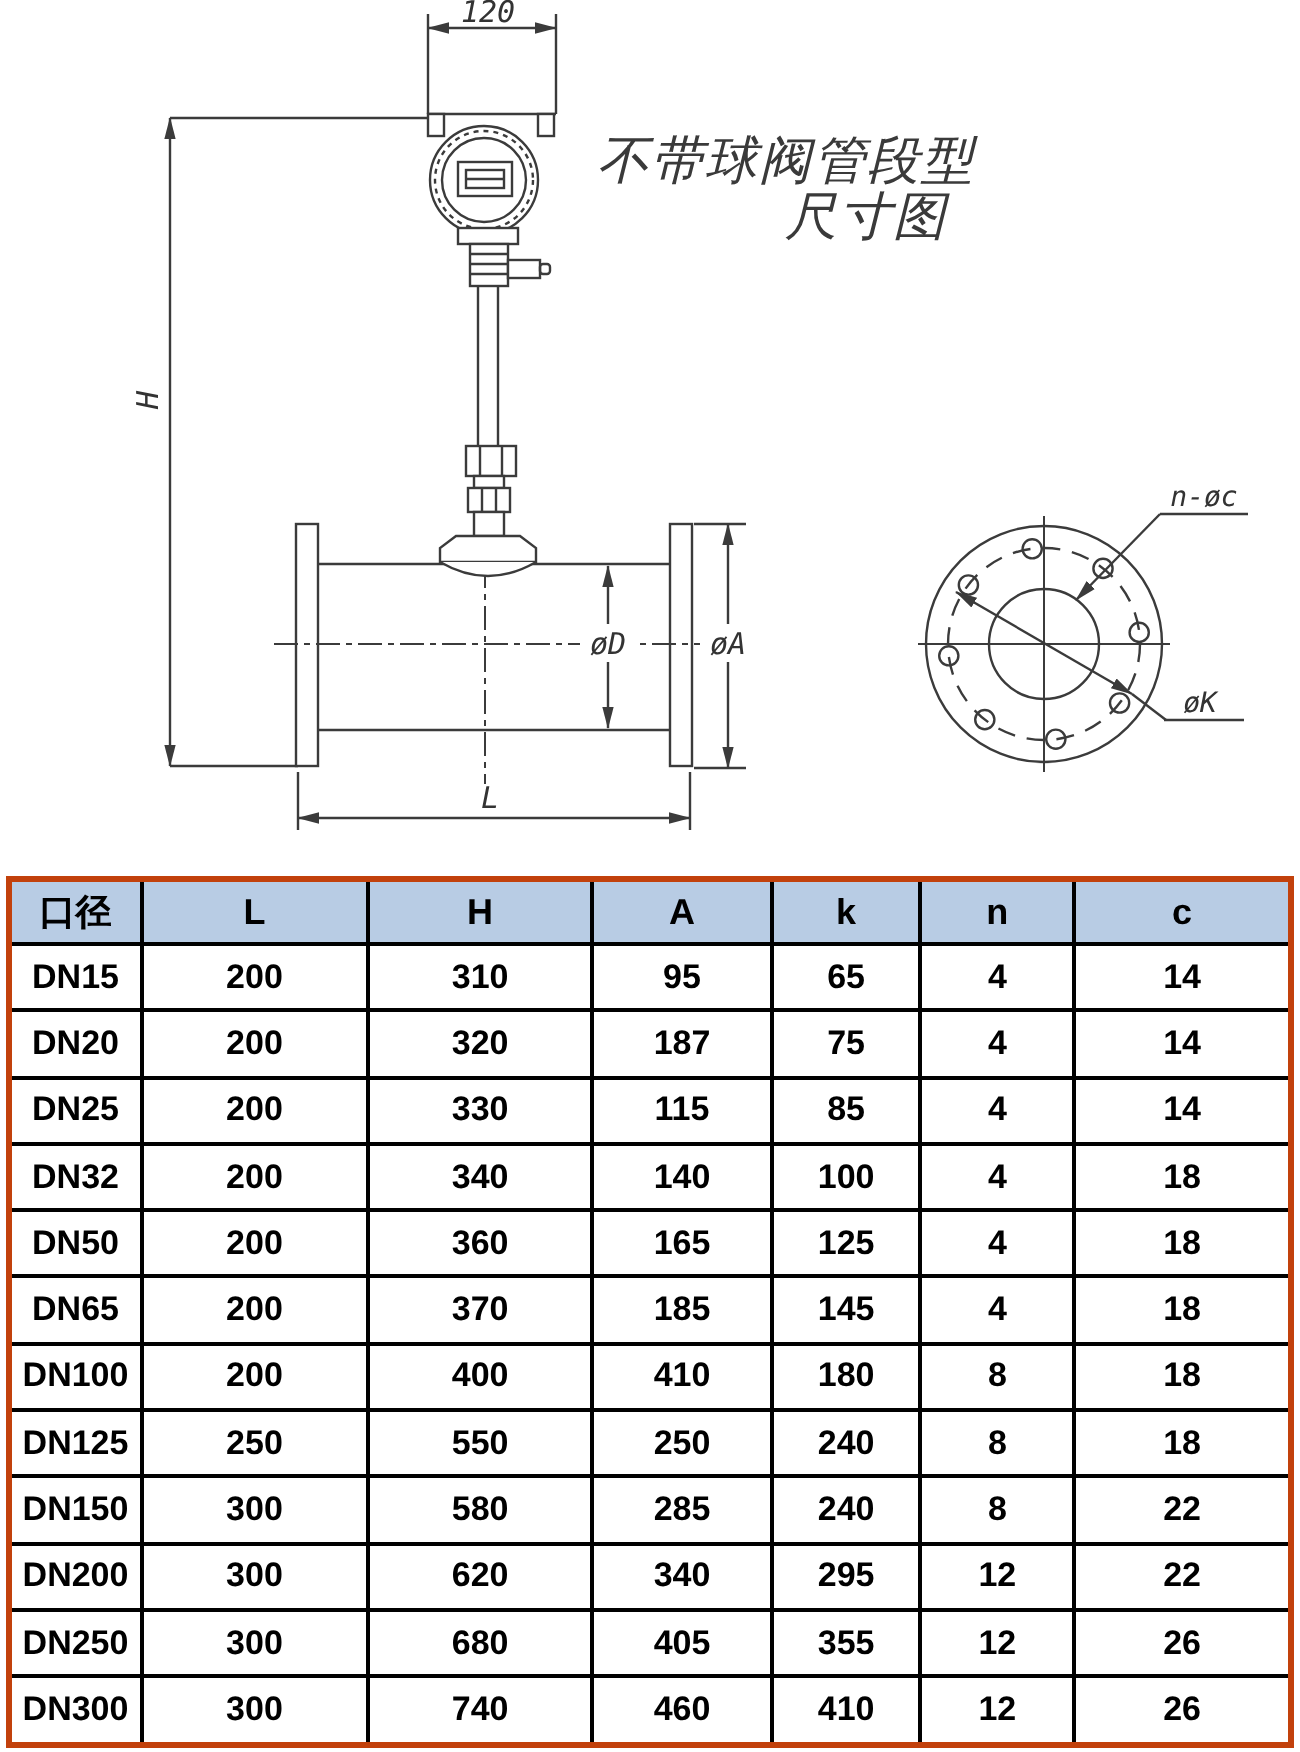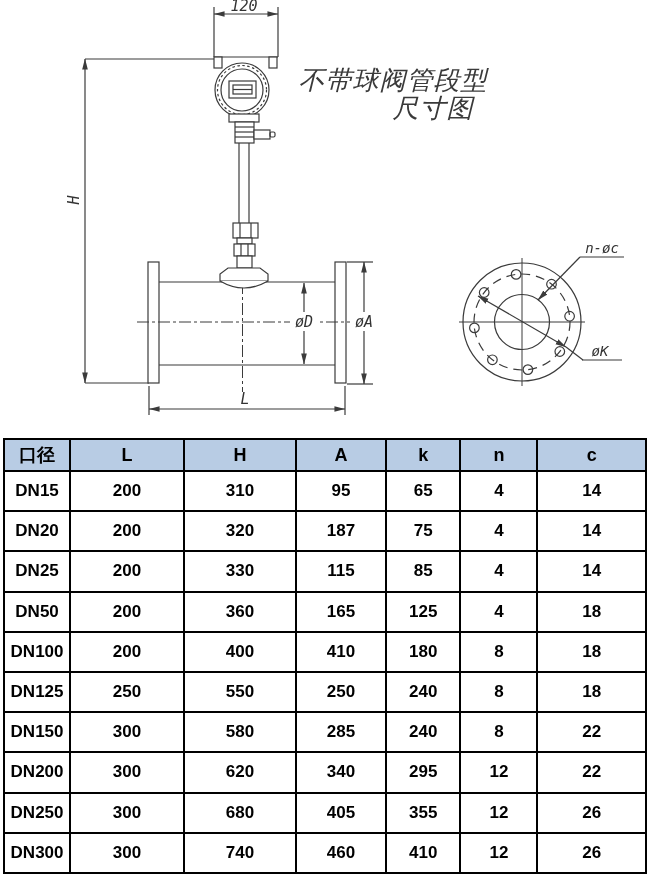--- a/index.html
+++ b/index.html
@@ -15,21 +15,21 @@
   svg text.cad{font-size:15px;}
   svg text.small-cad{font-size:14px;}
   svg text.title-cn{
     font-family:"Liberation Sans",sans-serif;
     font-size:26px;fill:#3a3a3a;letter-spacing:1px;
   }
   .table-area{position:absolute;left:3px;top:438px;width:644px;height:436px;}
   table.dims{
     border-collapse:collapse;table-layout:fixed;
     width:644px;height:436px;
-    border:1px solid #c2410c;
+    border:3px solid #c2410c;
     font-family:"Liberation Sans",sans-serif;
     font-size:17px;font-weight:bold;color:#000;
   }
   table.dims th,table.dims td{
     border:2px solid #000;text-align:center;vertical-align:middle;
     padding:0;overflow:hidden;white-space:nowrap;
   }
   table.dims th{background:var(--header-bg,#b8cce4);height:30px;font-size:18px;}
   table.dims td{background:#ffffff;}
 </style>
@@ -207,25 +207,43 @@
           <tr>
             <td>DN25</td>
             <td>200</td>
             <td>330</td>
             <td>115</td>
             <td>85</td>
             <td>4</td>
             <td>14</td>
           </tr>
           <tr>
+            <td>DN32</td>
+            <td>200</td>
+            <td>340</td>
+            <td>140</td>
+            <td>100</td>
+            <td>4</td>
+            <td>18</td>
+          </tr>
+          <tr>
             <td>DN50</td>
             <td>200</td>
             <td>360</td>
             <td>165</td>
             <td>125</td>
+            <td>4</td>
+            <td>18</td>
+          </tr>
+          <tr>
+            <td>DN65</td>
+            <td>200</td>
+            <td>370</td>
+            <td>185</td>
+            <td>145</td>
             <td>4</td>
             <td>18</td>
           </tr>
           <tr>
             <td>DN100</td>
             <td>200</td>
             <td>400</td>
             <td>410</td>
             <td>180</td>
             <td>8</td>

